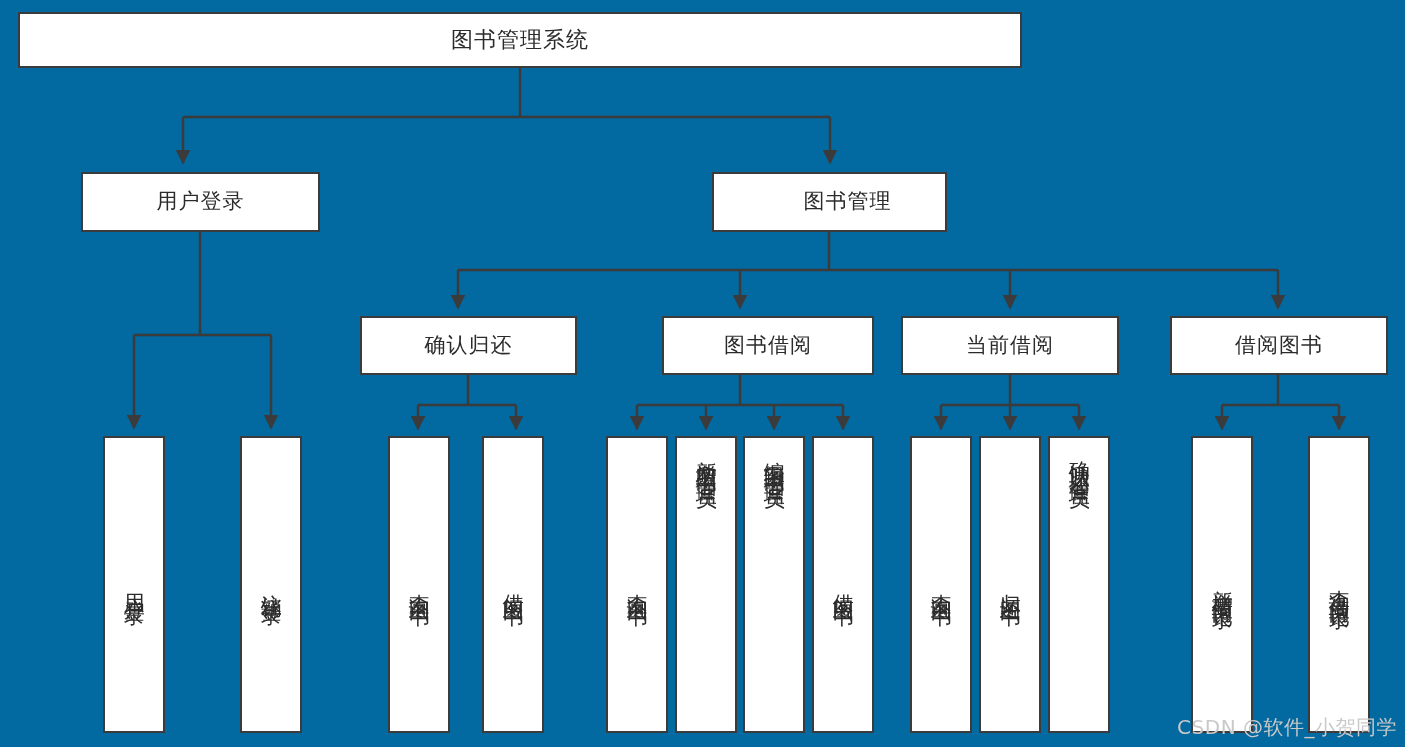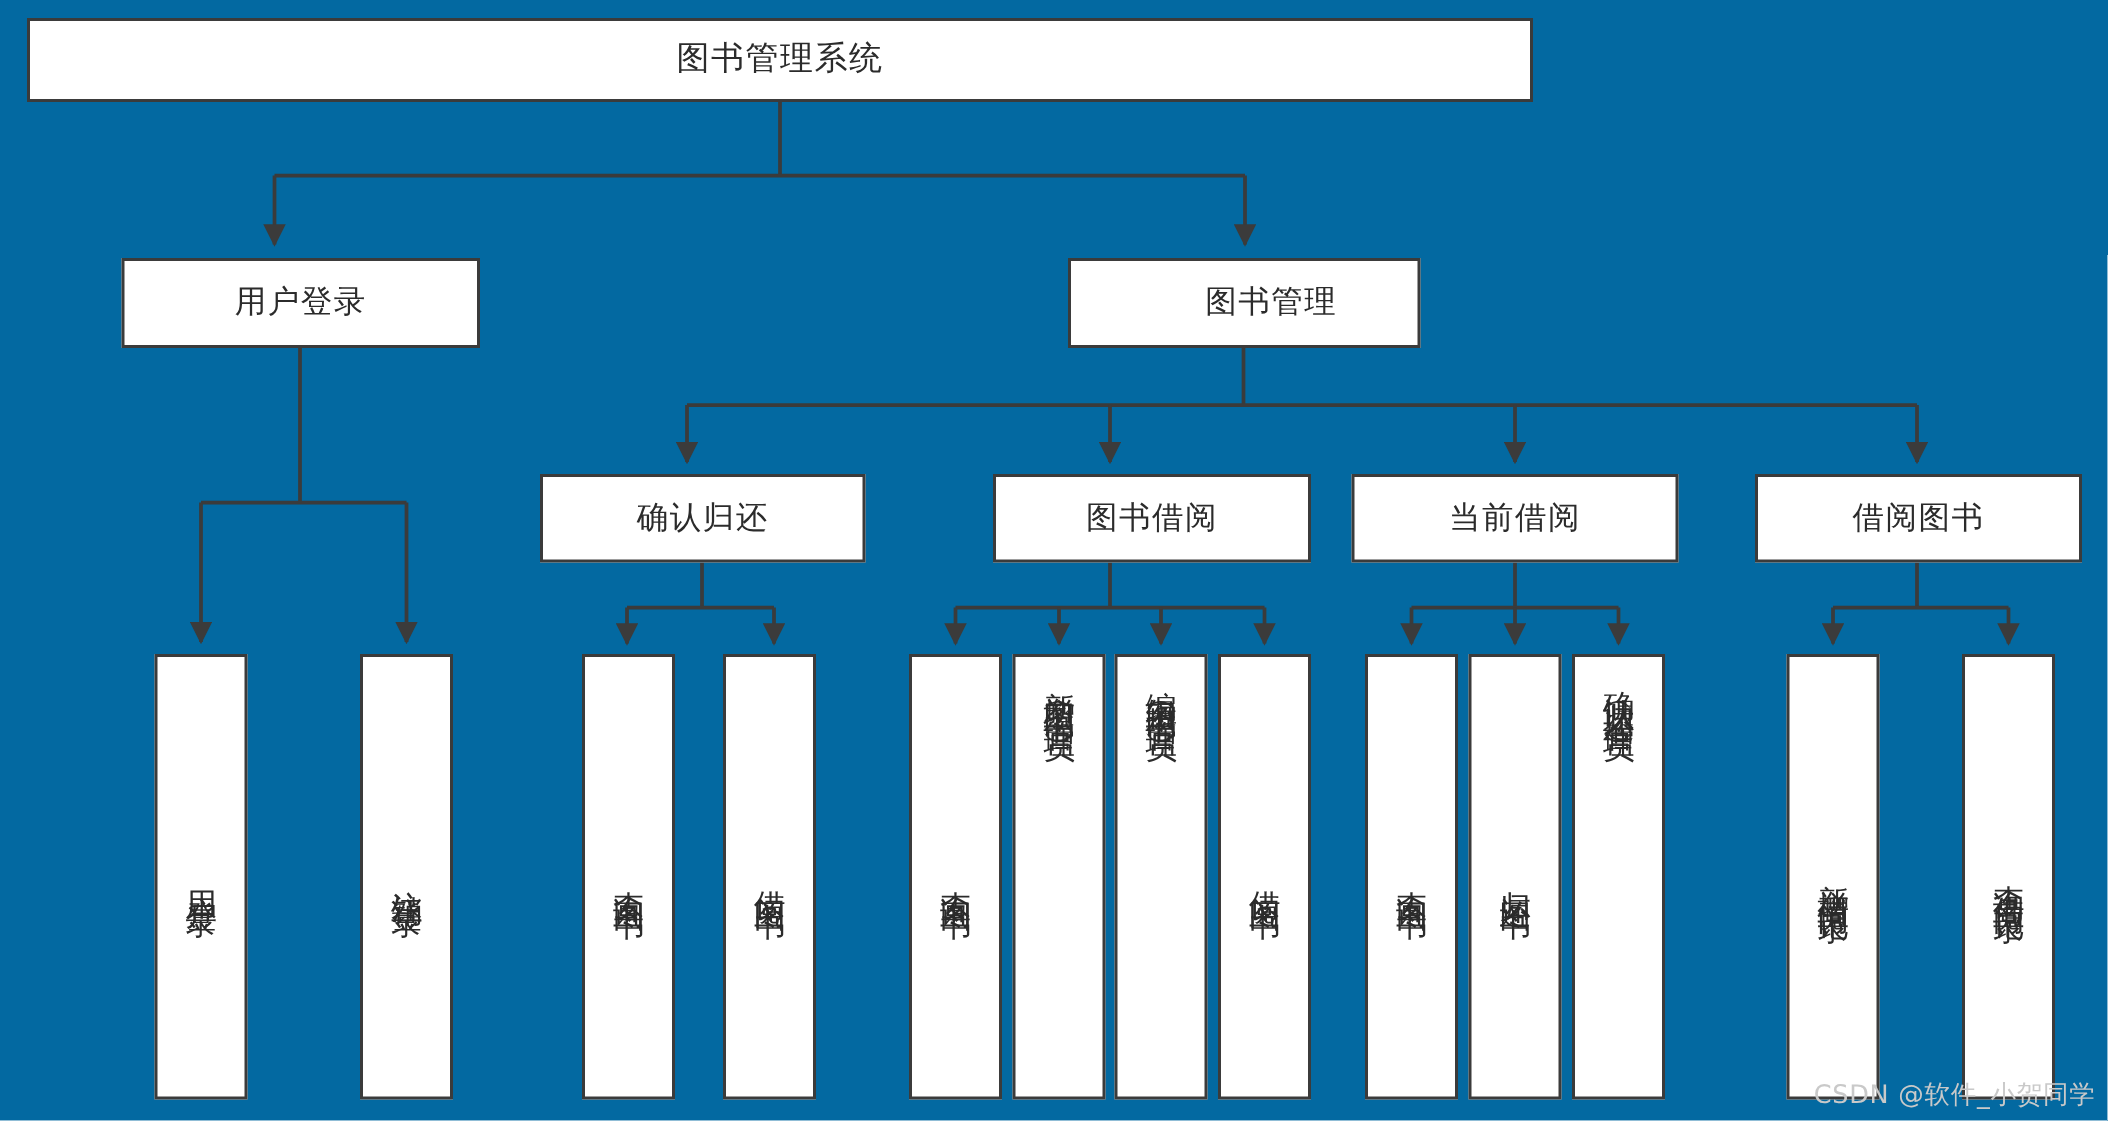--- a/index.html
+++ b/index.html
@@ -59,21 +59,21 @@
   }
   .node-v > span {
     writing-mode: vertical-rl;
     text-orientation: upright;
     display: block;
   }
   #watermark {
     position: absolute;
     right: 8px;
     bottom: 6px;
-    font-size: 17px;
+    font-size: 20px;
     color: #c9c9c9;
     letter-spacing: 0.5px;
     white-space: nowrap;
   }
 </style>
 </head>
 <body>
 
 <div id="canvas">
 

